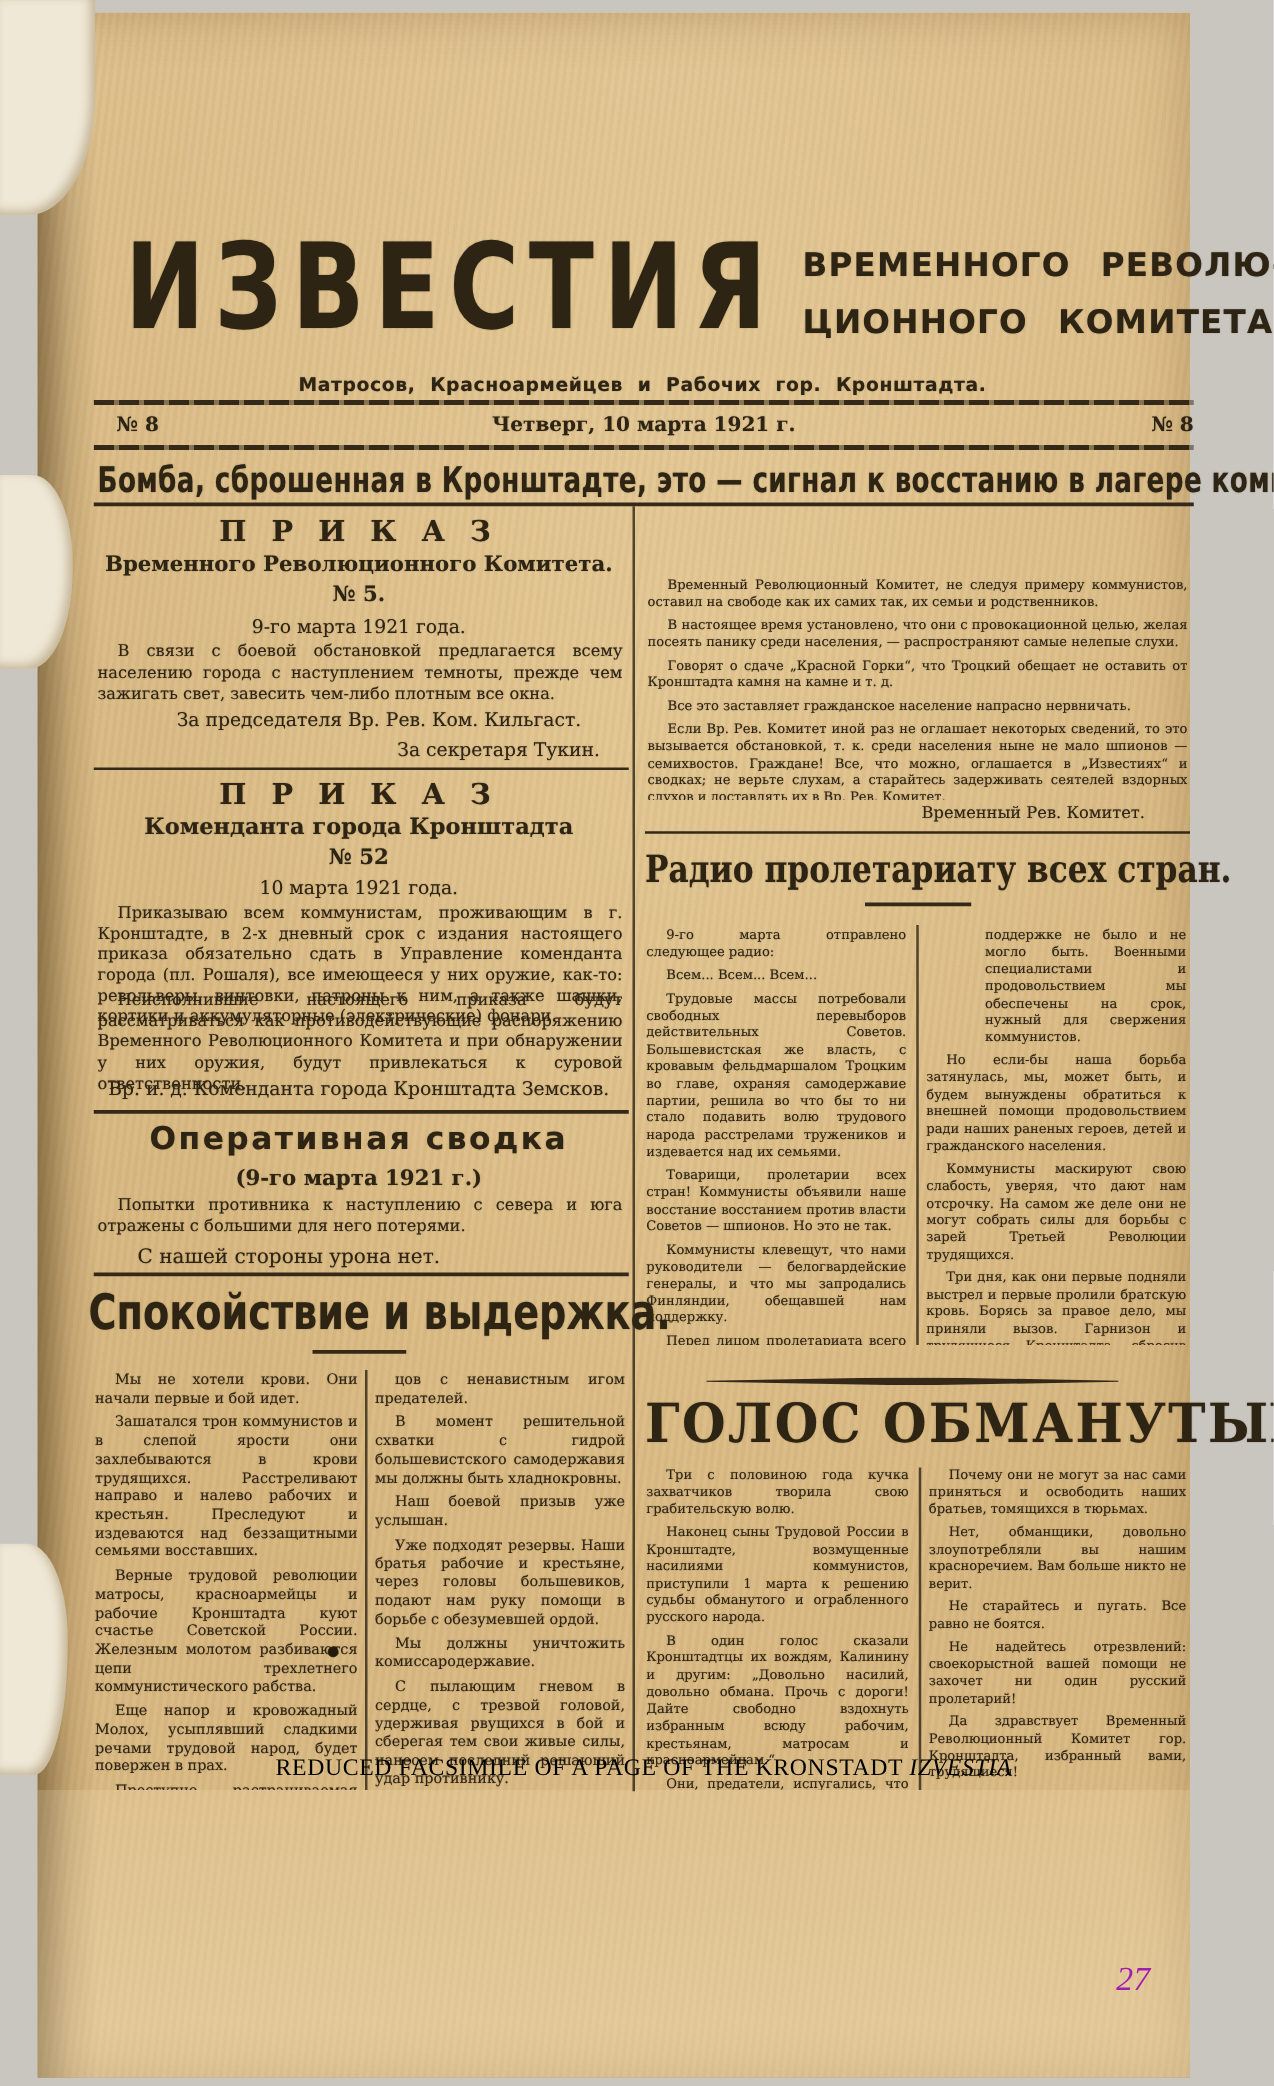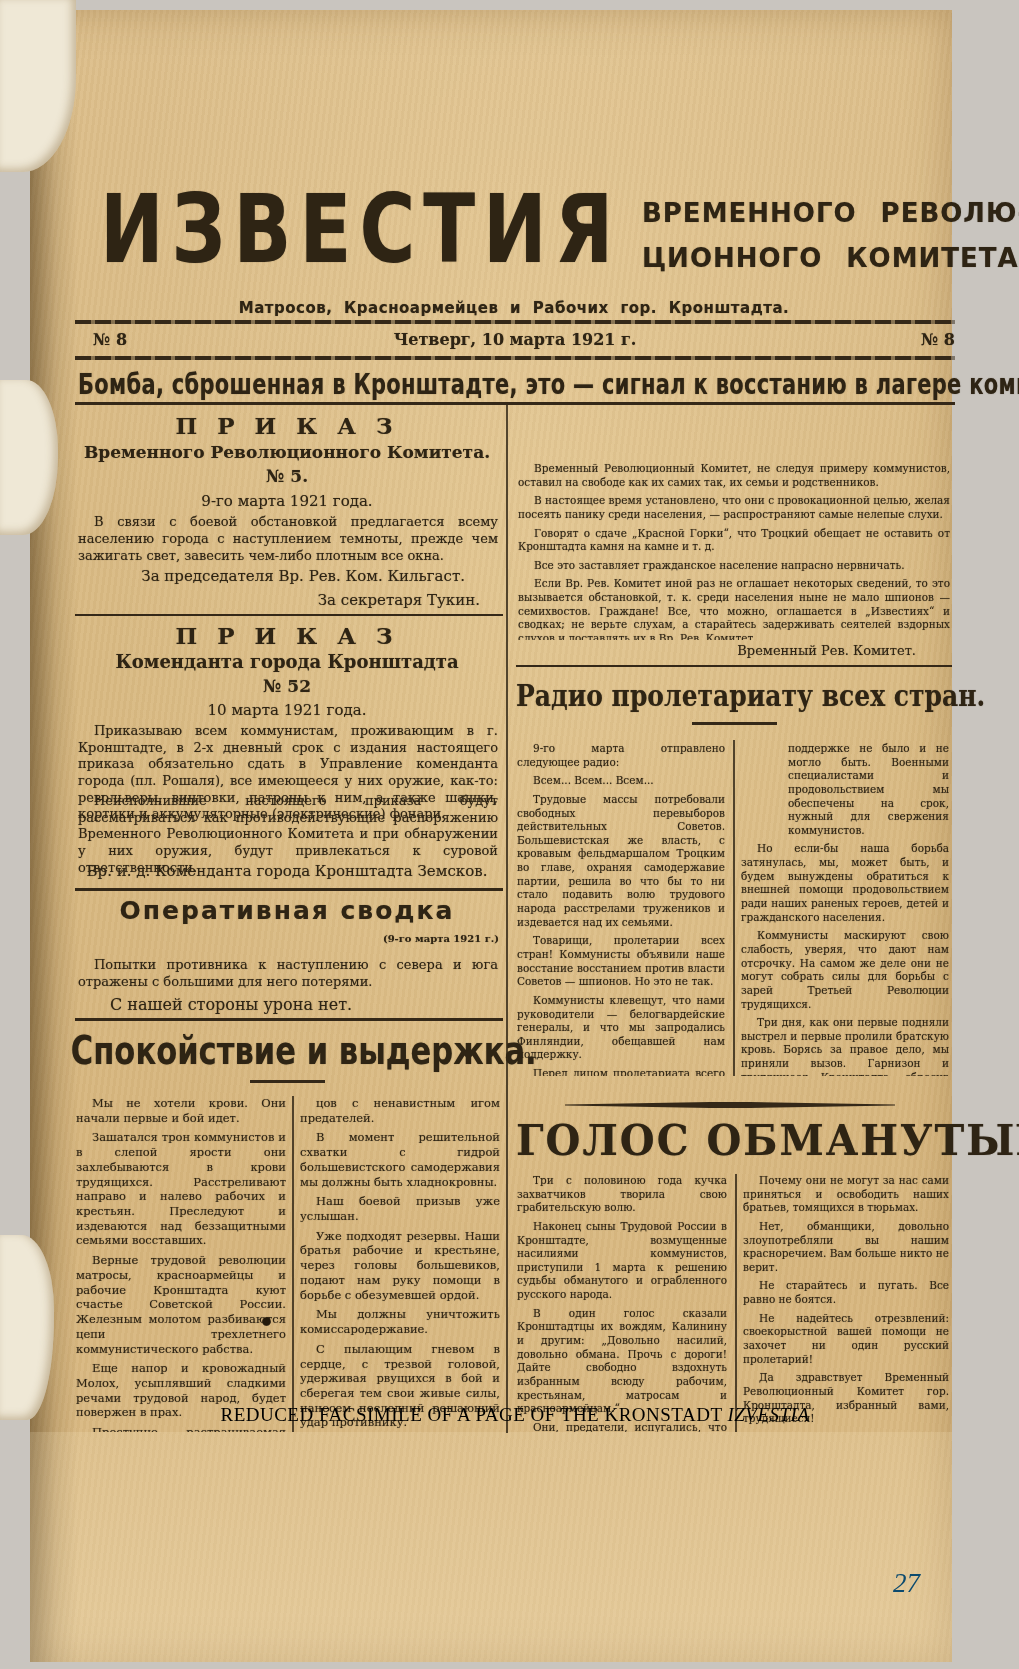--- a/index.html
+++ b/index.html
@@ -86,21 +86,21 @@
   <div class="abs ink b ctr ord-h" style="left:75px;top:622px;width:424px;">П Р И К А З</div>
   <div class="abs ink b ctr" style="left:75px;top:651px;width:424px;font-size:18px;">Коменданта города Кронштадта</div>
   <div class="abs ink b ctr" style="left:75px;top:676px;width:424px;font-size:17px;">№ 52</div>
   <div class="abs ink ctr" style="left:75px;top:701px;width:424px;font-size:15px;">10 марта 1921 года.</div>
   <div class="abs ink par" style="left:78px;top:723px;width:420px;font-size:13px;line-height:1.28;">Приказываю всем коммунистам, проживающим в г. Кронштадте, в 2-х дневный срок с издания настоящего приказа обязательно сдать в Управление коменданта города (пл. Рошаля), все имеющееся у них оружие, как-то: револьверы, винтовки, патроны к ним, а также шашки, кортики и аккумуляторные (электрические) фонари.</div>
   <div class="abs ink par" style="left:78px;top:793px;width:420px;font-size:13px;line-height:1.28;">Неисполнившие настоящего приказа будут рассматриваться как противодействующие распоряжению Временного Революционного Комитета и при обнаружении у них оружия, будут привлекаться к суровой ответственности.</div>
   <div class="abs ink ctr" style="left:75px;top:862px;width:424px;font-size:15px;">Вр. и. д. Коменданта города Кронштадта Земсков.</div>
   <div class="abs rule-solid" style="left:75px;top:888px;width:428px;height:3px;"></div>
 
   <div class="abs ink sans b ctr" style="left:75px;top:896px;width:424px;font-size:25px;letter-spacing:2px;">Оперативная сводка</div>
-  <div class="abs ink b ctr" style="left:75px;top:933px;width:424px;font-size:10px;text-align:right;">(9-го марта 1921 г.)</div>
+  <div class="abs ink b ctr" style="left:75px;top:933px;width:424px;font-size:17px;">(9-го марта 1921 г.)</div>
   <div class="abs ink par" style="left:78px;top:957px;width:420px;font-size:13px;line-height:1.3;">Попытки противника к наступлению с севера и юга отражены с большими для него потерями.</div>
   <div class="abs ink par" style="left:94px;top:995px;width:420px;font-size:16px;">С нашей стороны урона нет.</div>
   <div class="abs rule-solid" style="left:75px;top:1018px;width:428px;height:3px;"></div>
 
   <div class="abs ink sans b ctr" style="left:75px;top:1028px;width:424px;font-size:30px;white-space:nowrap;transform:scale(1.02,1.3);transform-origin:center top;">Спокойствие и выдержка.</div>
   <div class="abs flour" style="left:250px;top:1080px;width:75px;"></div>
   <div class="abs vdiv" style="left:292px;top:1096px;height:336px;"></div>
   <div class="abs ink colbox" style="left:76px;top:1096px;width:210px;height:336px;font-size:11.5px;line-height:1.28;">
     <p class="par">Мы не хотели крови. Они начали первые и бой идет.</p>
     <p class="par">Зашатался трон коммунистов и в слепой ярости они захлебываются в крови трудящихся. Расстреливают направо и налево рабочих и крестьян. Преследуют и издеваются над беззащитными семьями восставших.</p>
@@ -164,14 +164,14 @@
     <p class="par">Нет, обманщики, довольно злоупотребляли вы нашим красноречием. Вам больше никто не верит.</p>
     <p class="par">Не старайтесь и пугать. Все равно не боятся.</p>
     <p class="par">Не надейтесь отрезвлений: своекорыстной вашей помощи не захочет ни один русский пролетарий!</p>
     <p class="par">Да здравствует Временный Революционный Комитет гор. Кронштадта, избранный вами, трудящиеся!</p>
 
   </div>
 
   <div class="abs ctr" style="left:70px;top:1404px;width:890px;font-family:'Liberation Serif',serif;font-size:19px;color:#000000;letter-spacing:.5px;">
     <span>REDUCED FACSIMILE OF A PAGE OF THE KRONSTADT </span><span style="font-style:italic;">IZVESTIA</span>
   </div>
-  <div class="abs" style="left:893px;top:1568px;font-family:'Liberation Serif',serif;font-style:italic;font-size:27px;color:#0c4a6e;">27</div>
+  <div class="abs" style="left:893px;top:1568px;font-family:'Liberation Serif',serif;font-style:italic;font-size:27px;color:#a21caf;">27</div>
 </div>
 
 </body></html>

